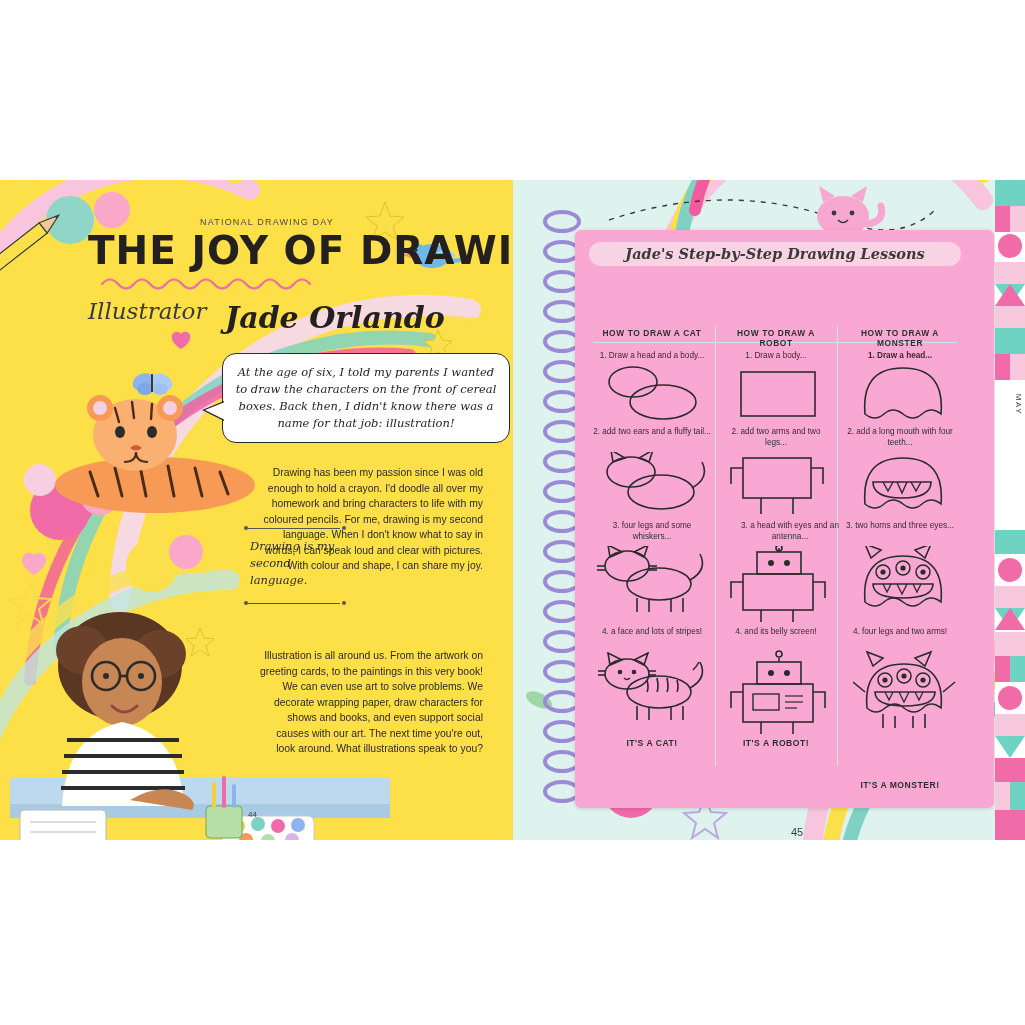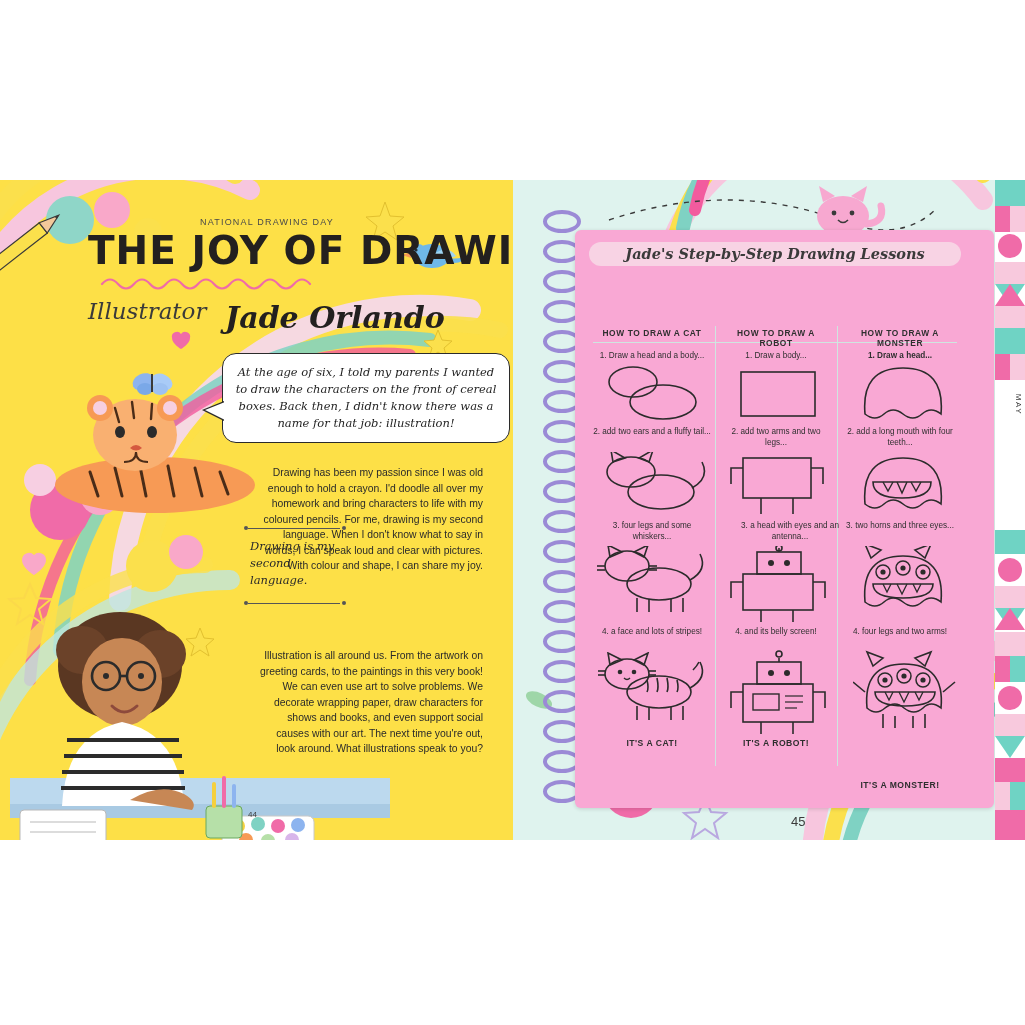--- a/index.html
+++ b/index.html
@@ -267,22 +267,22 @@
     position: absolute;
     font-size: 8.6px;
     letter-spacing: .5px;
     color: #2f2f2f;
     text-align: center;
     font-weight: bold;
   }
   .folio-right {
     position: absolute;
     left: 216px;
-    top: 584px;
-    font-size: 13px;
+    top: 596px;
+    font-size: 11px;
     color: #3a3a3a;
   }
   .side-tab {
     position: absolute;
     right: 2px;
     top: 235px;
     font-size: 8px;
     letter-spacing: 1.5px;
     color: #3a3a3a;
     transform: rotate(90deg);

